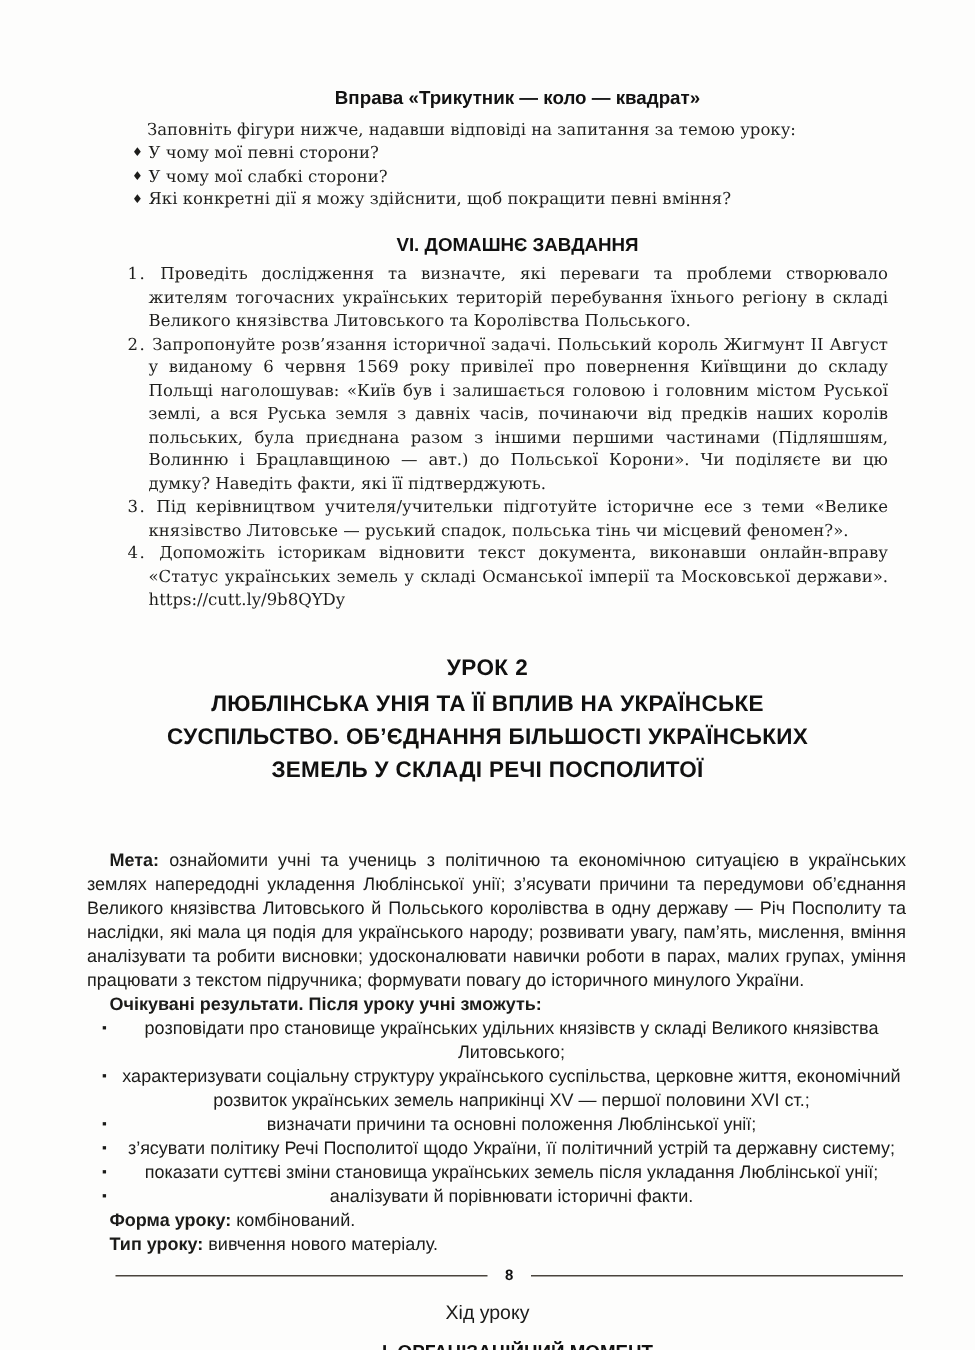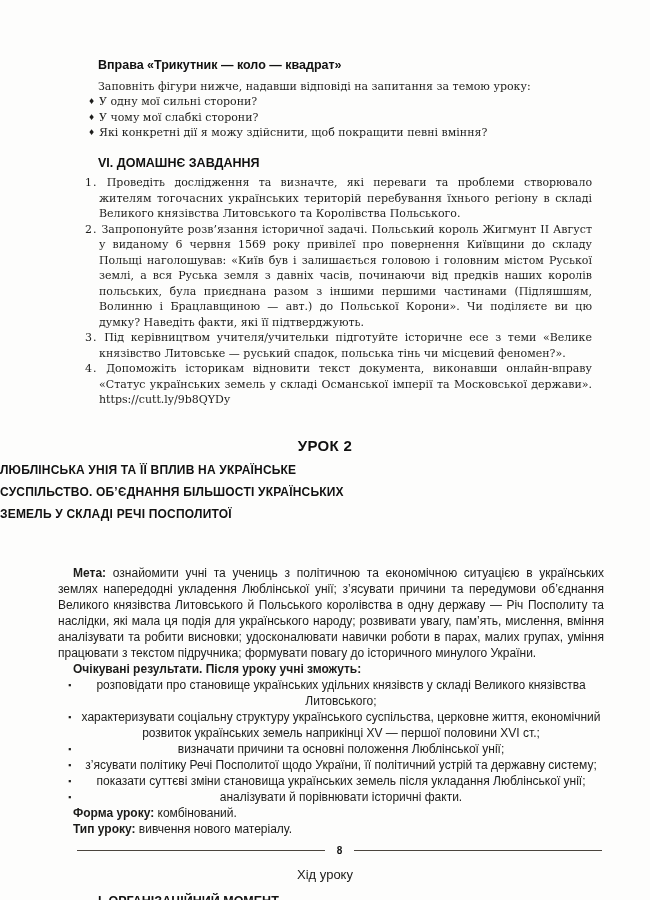--- a/index.html
+++ b/index.html
@@ -27,21 +27,21 @@
     letter-spacing:.2px;
     padding-left:13px;
     text-align:left;
     color:#222;
   }
   .h-bold{
     font-family:"Liberation Sans",sans-serif;
     font-size:12.5px;
     font-weight:700;
     padding-left:13px;
-    text-align:left;
+    text-align:center;
     color:#111;
   }
   .indent{text-indent:13px;margin:0;}
   p{margin:0;}
   .diamond-list{margin:0;}
   .diamond-row{display:flex;}
   .diamond-marker{
     flex:0 0 14px;
     padding-left:3px;
     box-sizing:border-box;
@@ -61,22 +61,23 @@
     margin-top:29px;
     text-align:center;
     font-family:"Liberation Sans",sans-serif;
     font-size:15px;
     font-weight:700;
     color:#111;
     letter-spacing:.3px;
   }
   .lesson-title{
     margin-top:5px;
-    font-family:"Liberation Sans",sans-serif;
-    font-size:12px;
+    text-align:center;
+    font-family:"Liberation Sans",sans-serif;
+    font-size:15px;
     font-weight:700;
     line-height:22px;
     color:#111;
     white-space:pre-line;
     letter-spacing:.2px;
   }
   
   .sans-block{
     margin-left:58px;
     width:546px;
@@ -134,21 +135,21 @@
 
 <div class="page">
 
   <div class="serif-block" style="padding-top:58px">
     <div class="h-bold" style="margin-bottom:5px">Вправа «Трикутник — коло — квадрат»</div>
     <p class="indent">Заповніть фігури нижче, надавши відповіді на запитання за темою уроку:</p>
 
     <div class="diamond-list">
       <div class="diamond-row">
         <span class="diamond-marker">♦</span>
-        <span class="diamond-text">У одну мої сильні сторони?</span>
+        <span class="diamond-text">У чому мої певні сторони?</span>
       </div>
       <div class="diamond-row">
         <span class="diamond-marker">♦</span>
         <span class="diamond-text">У чому мої слабкі сторони?</span>
       </div>
       <div class="diamond-row">
         <span class="diamond-marker">♦</span>
         <span class="diamond-text">Які конкретні дії я можу здійснити, щоб покращити певні вміння?</span>
       </div>
     </div>

